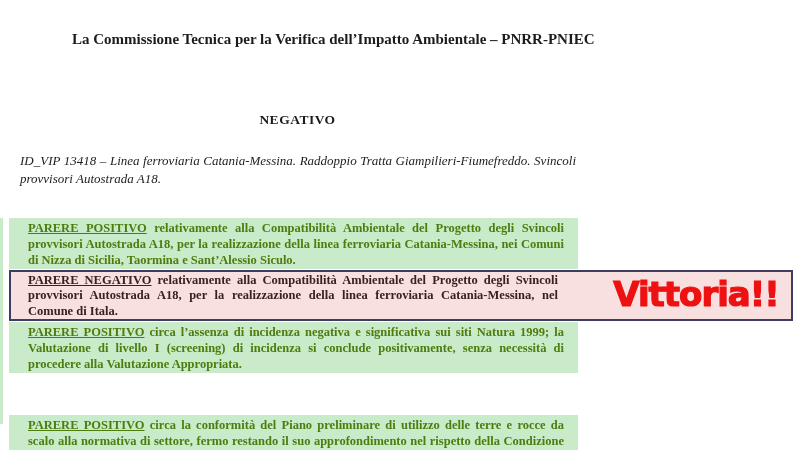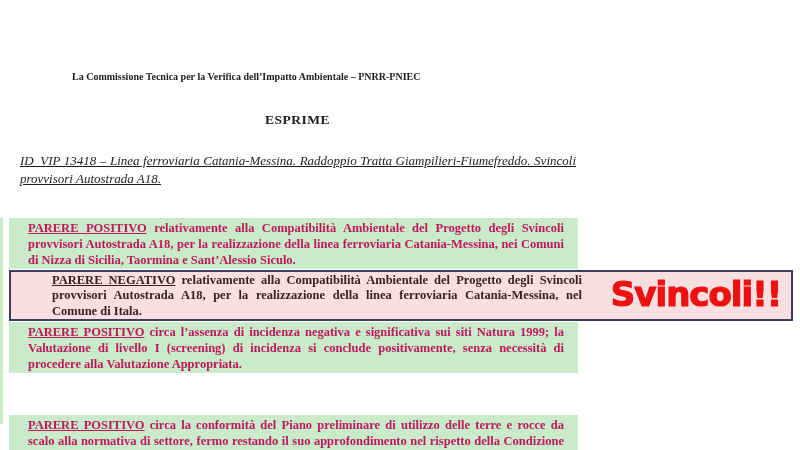--- a/index.html
+++ b/index.html
@@ -6,97 +6,96 @@
   .page{
     position:relative;
     width:800px;height:450px;
     background:#ffffff;
     font-family:"Liberation Serif", serif;
     color:#1c1c1c;
     overflow:hidden;
   }
   .doc-title{
     position:absolute;left:72px;top:31px;
-    font-size:10px;font-weight:bold;
+    font-size:15px;font-weight:bold;
     white-space:nowrap;
-    margin-top:40px;
   }
   .doc-intro{
     position:absolute;left:20px;top:55px;width:552px;
     font-size:13px;line-height:17.5px;text-align:justify;
   }
   .doc-esprime{
     position:absolute;left:0;top:112px;width:595px;
     text-align:center;font-size:13.5px;font-weight:bold;letter-spacing:.5px;
   }
   .doc-subject{
     position:absolute;left:20px;top:152px;width:556px;
-    font-style:italic;font-size:13px;line-height:17.5px;text-align:justify;text-decoration:underline;
+    font-style:italic;font-size:13px;line-height:17.5px;text-align:justify;
   }
   .edge-strip{
     position:absolute;left:0;top:218px;width:3px;height:206px;
     background:var(--pos-bg,#c9ebc9);
   }
   .verdict{
     position:absolute;left:9px;width:569px;
     box-sizing:border-box;
     background:var(--pos-bg,#c9ebc9);
     font-weight:bold;font-size:12.5px;line-height:16.2px;
     text-align:justify;
     padding:2px 14px 0 19px;
-    color:#be185d;
+    color:#4d7c0f;
   }
   .verdict .lead{text-decoration:underline;}
   .verdict-1{top:218px;min-height:50px;}
   .verdict-2{
     top:270px;min-height:48px;width:784px;
     background:var(--neg-bg,#f9e0e0);
     border:2px solid var(--neg-border,#3d3d63);
     padding:1px 14px 0 17px;
     line-height:15.4px;
     color:#3a2020;
   }
-  .verdict-2 .txt{display:block;width:530px;margin-left:24px;}
+  .verdict-2 .txt{display:block;width:530px;}
   .verdict-3{top:322px;min-height:48px;}
   .verdict-4{top:374px;min-height:50px;margin-top:41px;}
   .victory{
     position:absolute;left:585px;top:1px;width:200px;height:42px;
     text-align:center;line-height:42px;
     font-family:"DejaVu Sans", sans-serif;
     font-weight:bold;font-size:34px;letter-spacing:-1px;
     color:var(--ann-color,#ee1111);
     -webkit-text-stroke:1.2px var(--ann-color,#ee1111);
     white-space:nowrap;
   }
 </style>
 </head>
 <body>
 
 <div class="page">
 
   <div class="doc-title">La Commissione Tecnica per la Verifica dell’Impatto Ambientale – PNRR-PNIEC</div>
 
 
-  <div class="doc-esprime">ESPRIME</div>
+  <div class="doc-esprime">NEGATIVO</div>
 
   <div class="doc-subject">ID_VIP 13418 – Linea ferroviaria Catania-Messina. Raddoppio Tratta Giampilieri-Fiumefreddo. Svincoli provvisori Autostrada A18.</div>
 
   <div class="edge-strip"></div>
 
   <div class="verdict verdict-1">
     <span class="lead">PARERE POSITIVO</span>
     <span>relativamente alla Compatibilità Ambientale del Progetto degli Svincoli provvisori Autostrada A18, per la realizzazione della linea ferroviaria Catania-Messina, nei Comuni di Nizza di Sicilia, Taormina e Sant’Alessio Siculo.</span>
   </div>
 
   <div class="verdict verdict-2">
     <span class="txt">
       <span class="lead">PARERE NEGATIVO</span>
       <span>relativamente alla Compatibilità Ambientale del Progetto degli Svincoli provvisori Autostrada A18, per la realizzazione della linea ferroviaria Catania-Messina, nel Comune di Itala.</span>
     </span>
-    <div class="victory">Svincoli!!</div>
+    <div class="victory">Vittoria!!</div>
   </div>
 
   <div class="verdict verdict-3">
     <span class="lead">PARERE POSITIVO</span>
     <span>circa l’assenza di incidenza negativa e significativa sui siti Natura 1999; la Valutazione di livello I (screening) di incidenza si conclude positivamente, senza necessità di procedere alla Valutazione Appropriata.</span>
   </div>
 
   <div class="verdict verdict-4">
     <span class="lead">PARERE POSITIVO</span>
     <span>circa la conformità del Piano preliminare di utilizzo delle terre e rocce da scalo alla normativa di settore, fermo restando il suo approfondimento nel rispetto della Condizione Ambientale n. 7.</span>

